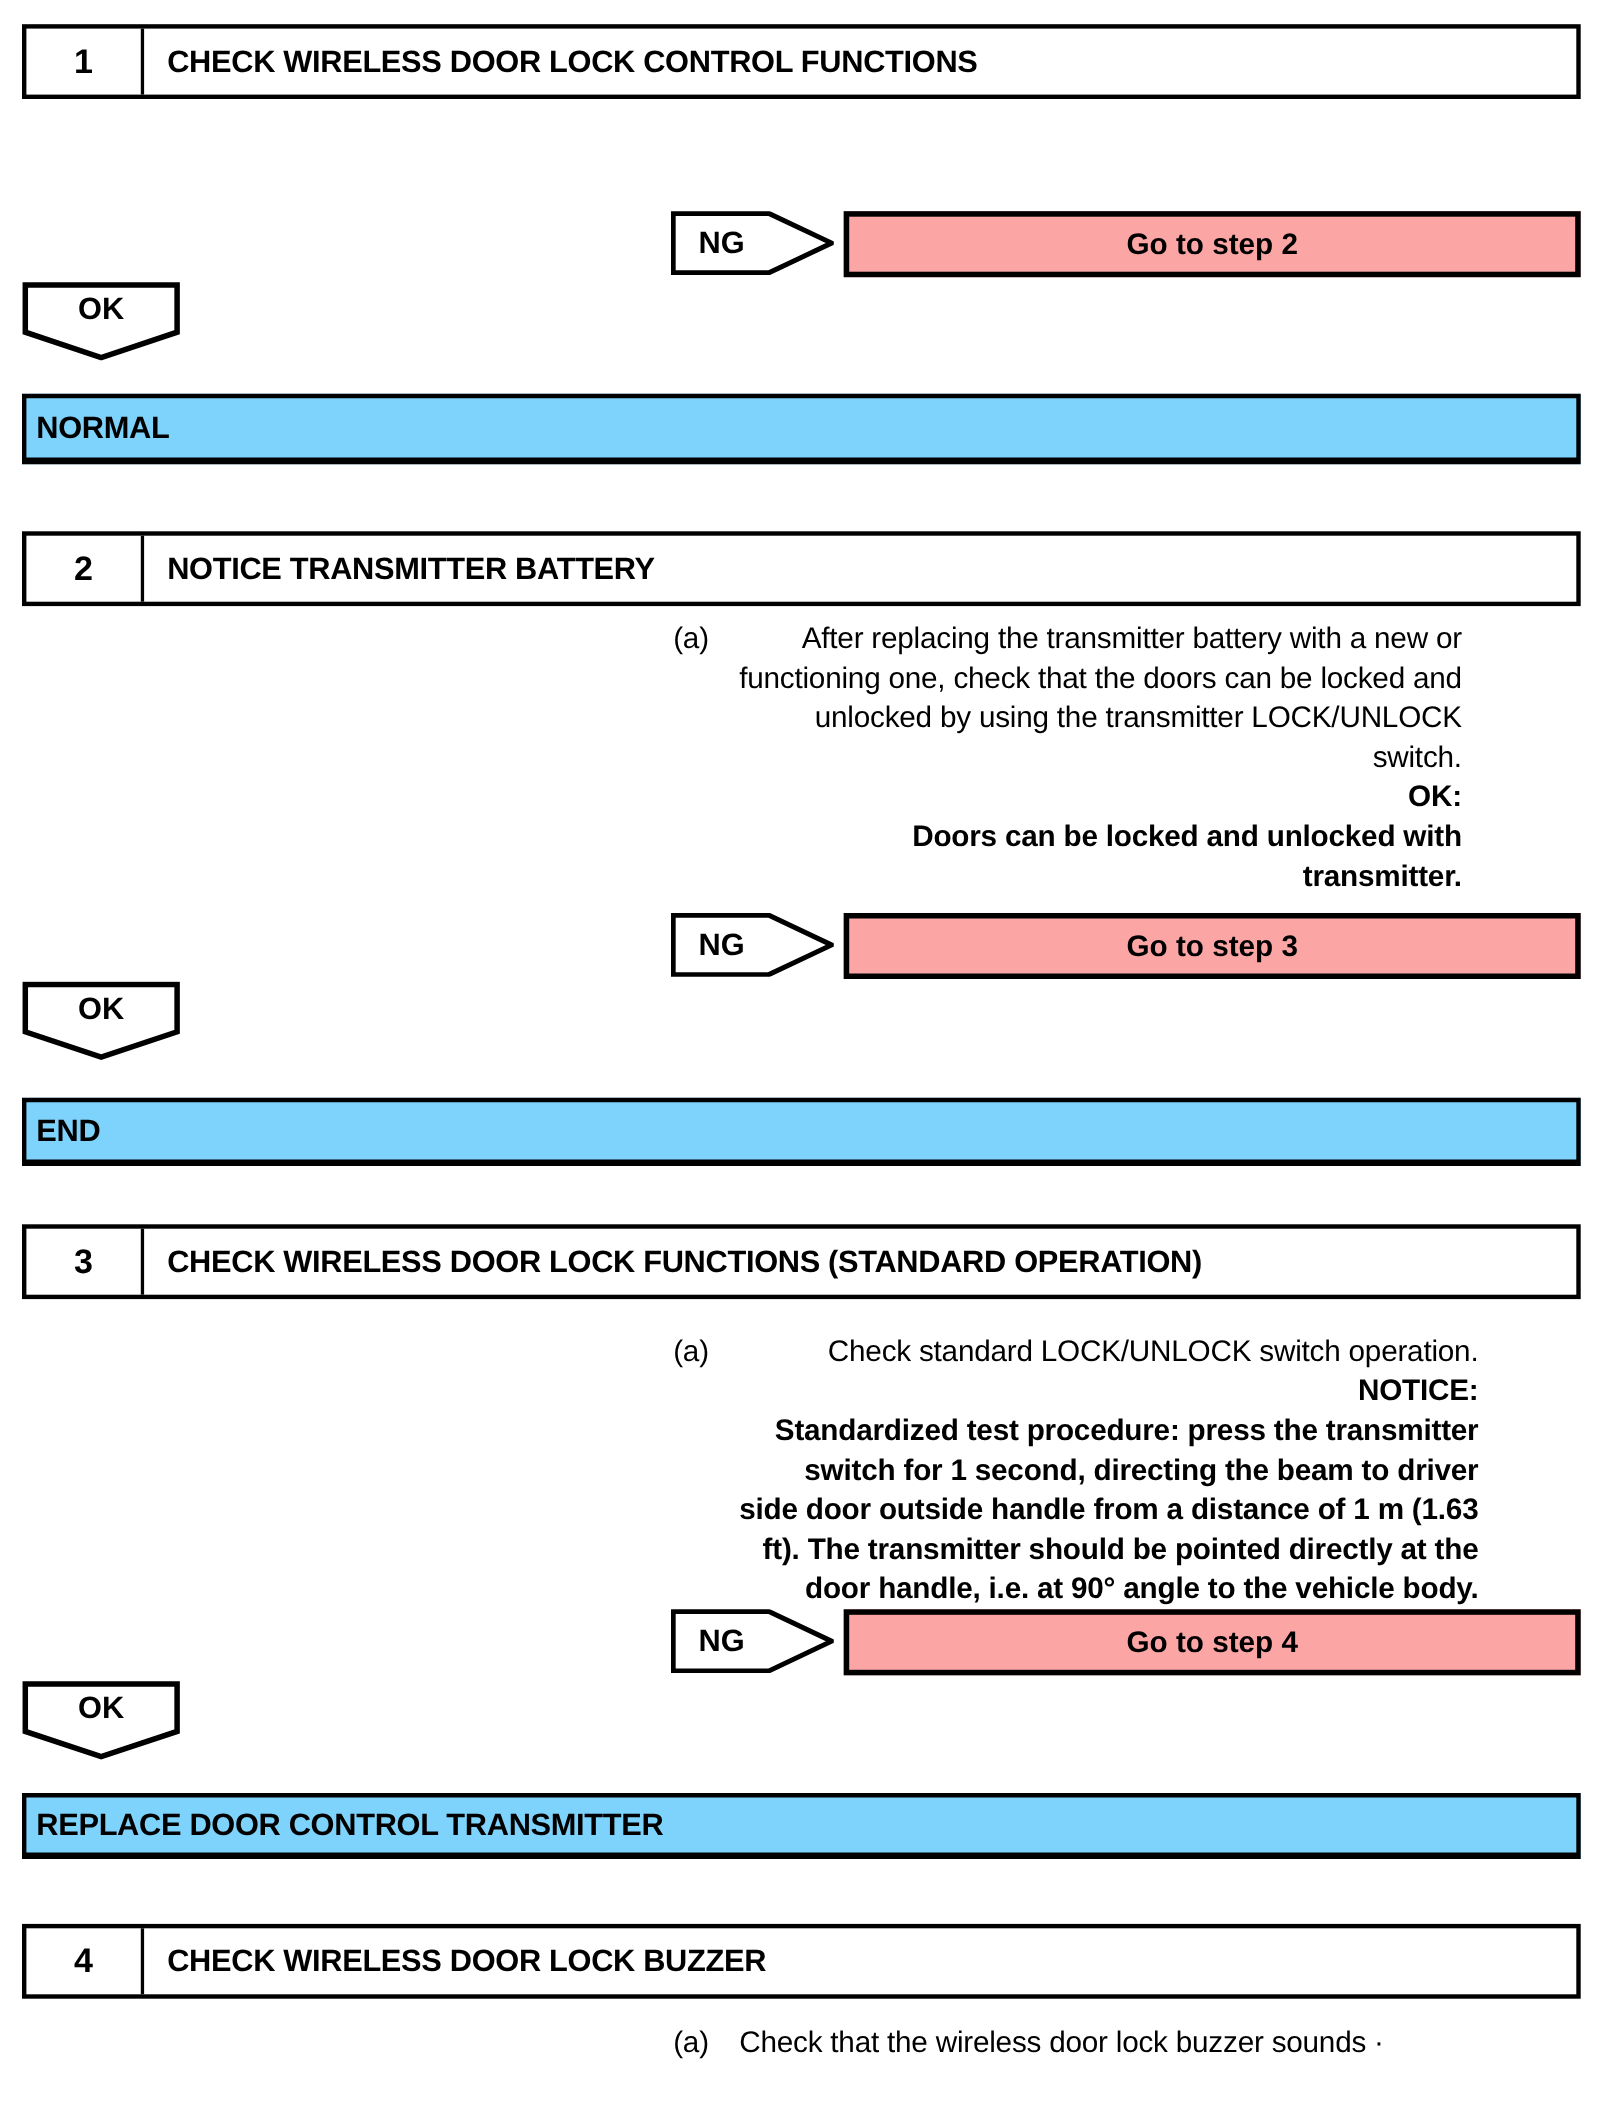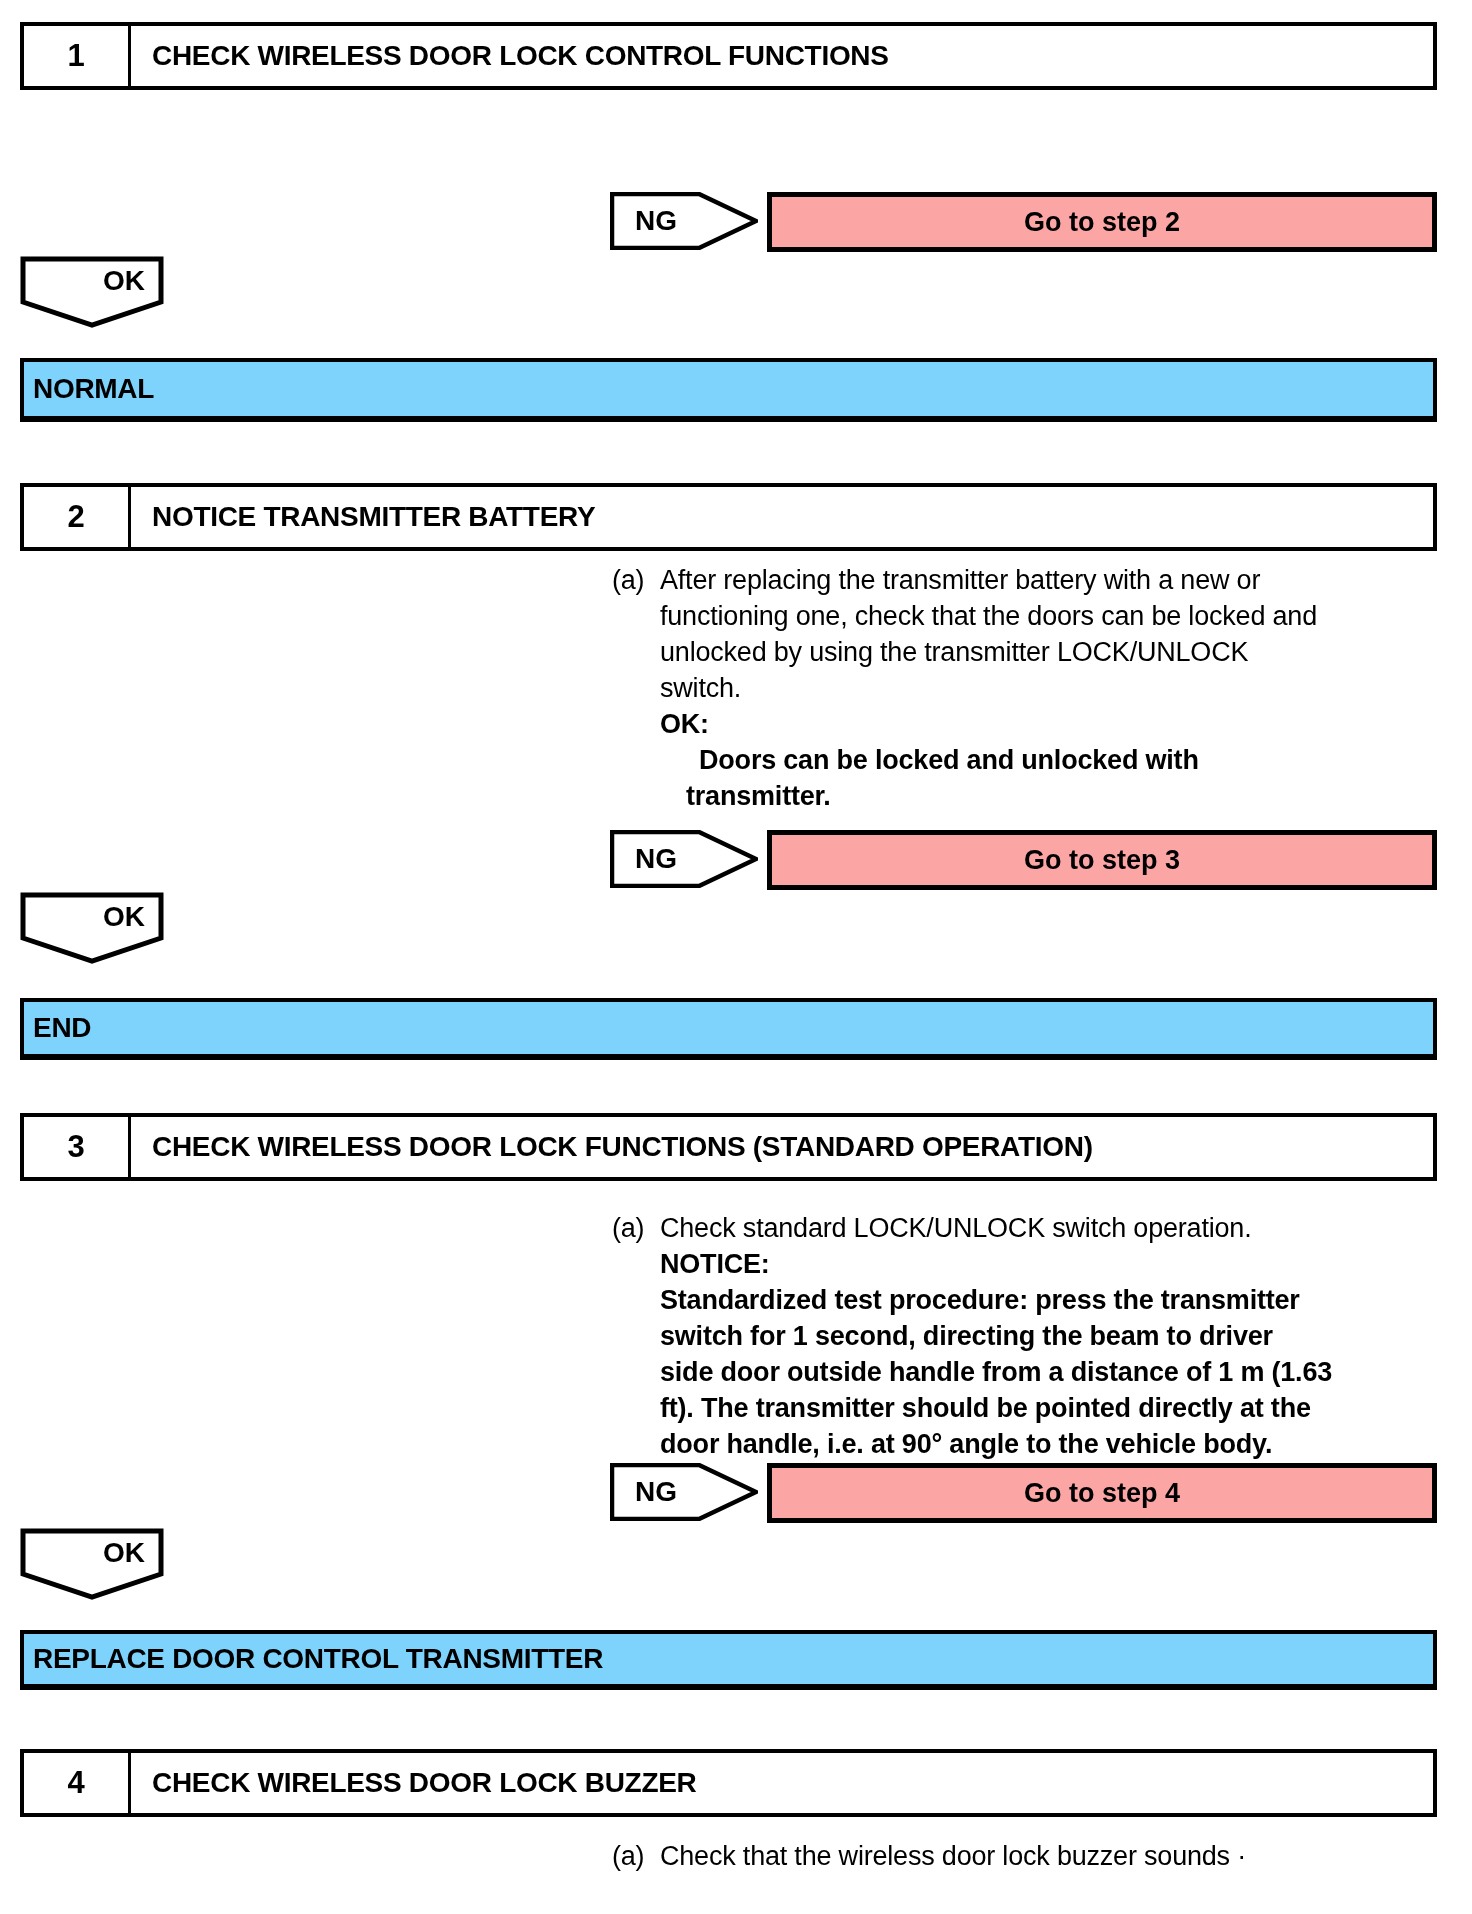--- a/index.html
+++ b/index.html
@@ -98,26 +98,26 @@
     left: 20px;
     width: 144px;
     height: 72px;
   }
   .ok svg { position: absolute; left: 0; top: 0; }
   .ok .lbl {
     position: absolute;
     left: 0; top: 2px;
     width: 144px; height: 46px;
     display: flex; align-items: center; justify-content: center;
-    font-weight: bold; font-size: 28px; margin-left: 32px;
+    font-weight: bold; font-size: 28px;
   }
   
   .body-block { position: absolute; left: 612px; font-size: 27px; line-height: 36px; letter-spacing: -0.2px; }
   .body-block .marker { position: absolute; left: 0; top: 0; }
-  .body-block .txt { margin-left: 48px; white-space: nowrap; }
+  .body-block .txt { margin-left: 60px; white-space: nowrap; text-align: right; }
   .b { font-weight: bold; }
   .ind1 { padding-left: 39px; }
   .ind2 { padding-left: 26px; }
 </style>
 </head>
 <body>
 
 <div class="page">
 
   <div class="hdr" style="top:22px">

